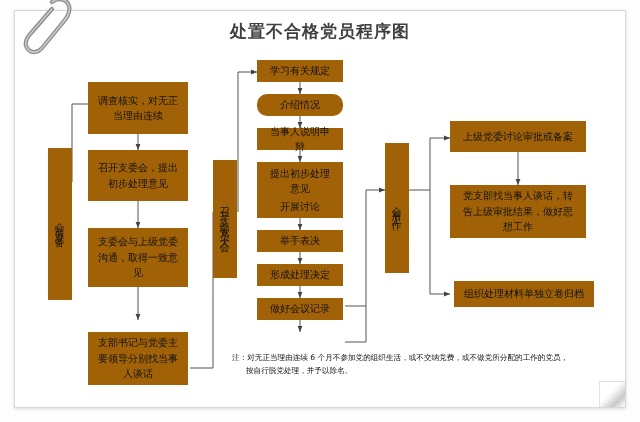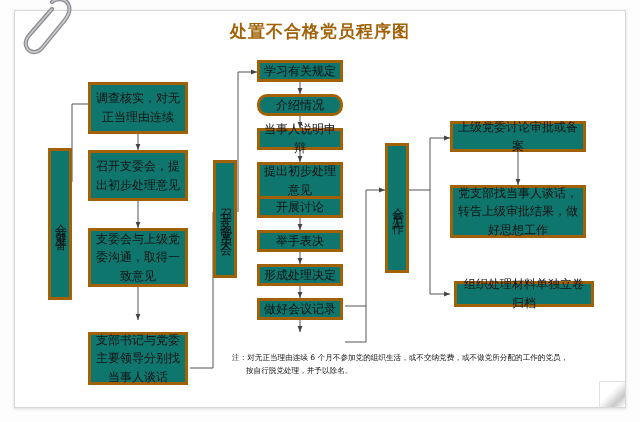--- a/index.html
+++ b/index.html
@@ -56,43 +56,43 @@
 
   
   #title {
     position: absolute;
     left: 0;
     top: 20px;
     width: 640px;
     text-align: center;
     font-size: 17px;
     font-weight: bold;
-    color: #a16207;
+    color: #404040;
     letter-spacing: 1px;
   }
 
   
   #canvas {
     position: absolute;
     left: 0;
     top: 0;
     width: 640px;
     height: 422px;
   }
 
   
   .node {
     position: absolute;
-    border: 3px solid #a16207;
-    background: #0f766e;
+    border: 6px solid #a16207;
+    background: #a16207;
     display: flex;
     align-items: center;
     justify-content: center;
     text-align: center;
-    font-size: 12px;
+    font-size: 10px;
     line-height: 1.55;
     color: #111111;
     padding: 2px 3px;
   }
 
   .node.vert {
     writing-mode: vertical-rl;
     text-orientation: upright;
     letter-spacing: 5px;
     line-height: 1;

